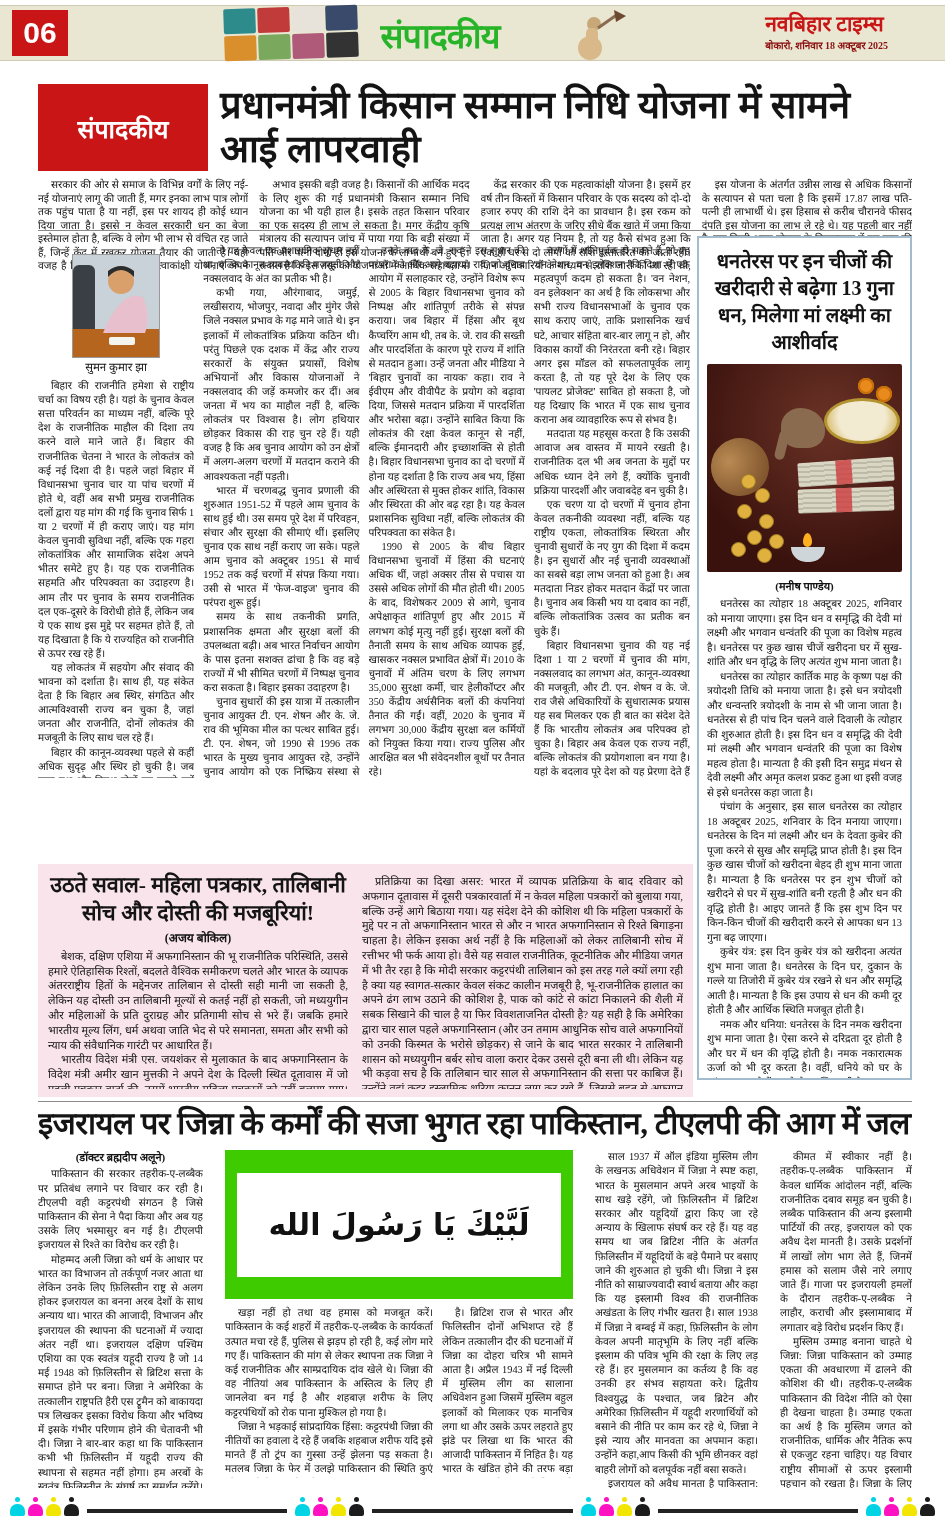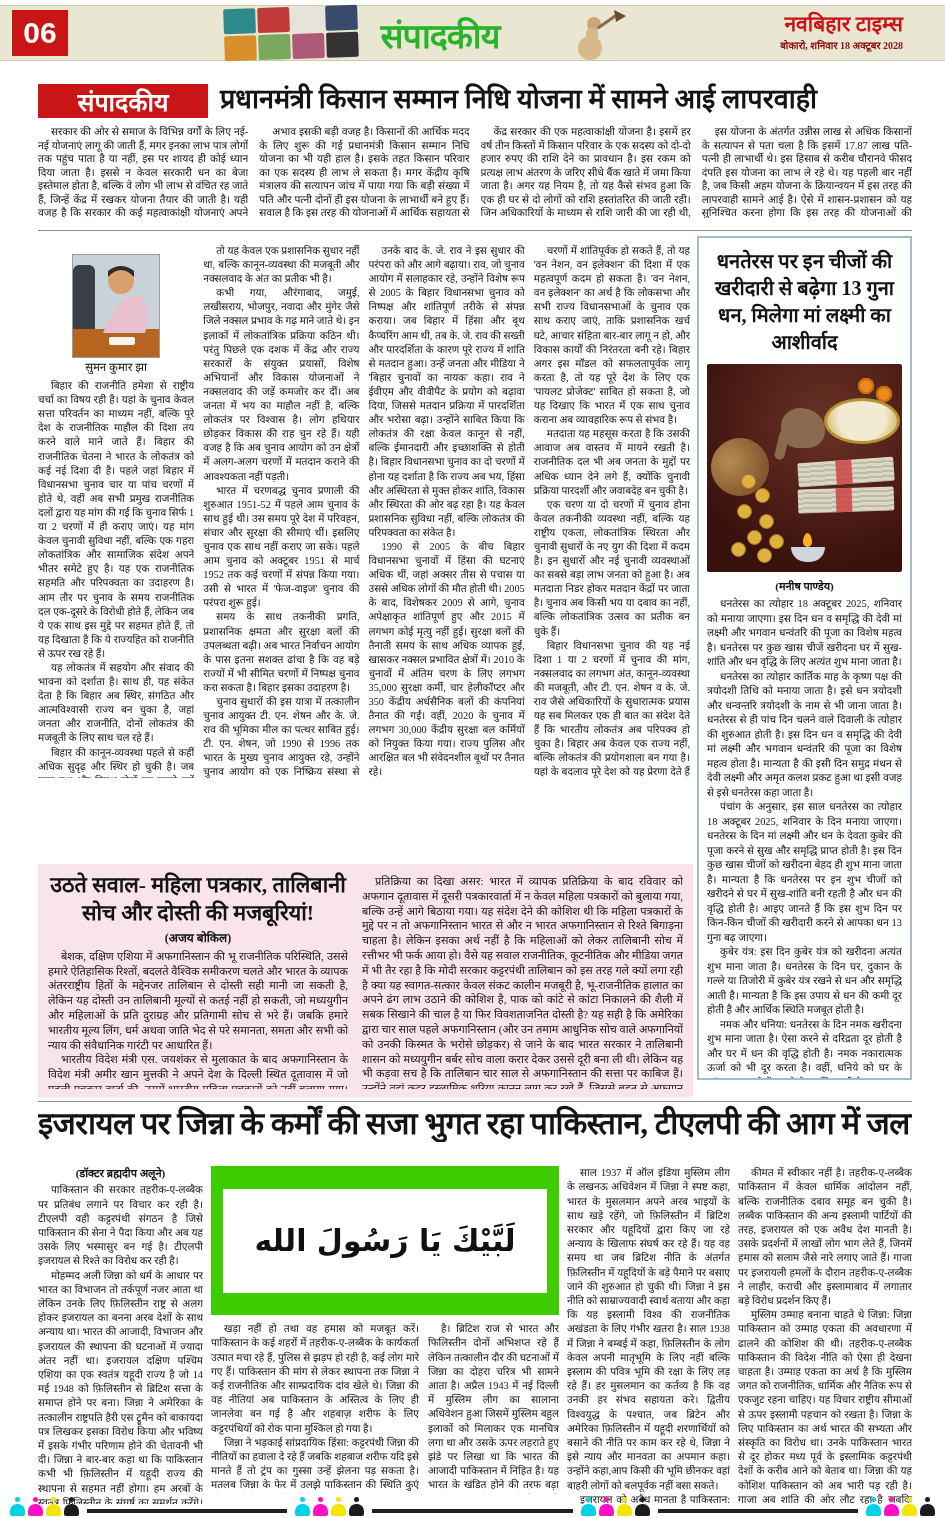--- a/index.html
+++ b/index.html
@@ -18,34 +18,34 @@
     font-weight:700;font-size:30px;display:flex;align-items:center;justify-content:center;
     font-family:"Liberation Sans",sans-serif;}
   .collage{position:absolute;top:1px;left:224px;width:134px;height:52px;display:grid;
     grid-template-columns:repeat(4,1fr);grid-template-rows:repeat(2,1fr);gap:2px;transform:rotate(-2deg);}
   .collage div{border-radius:2px;}
   .t1{background:#2e8b8b}.t2{background:#c23b3b}.t3{background:#e7e3da}.t4{background:#394a6b}
   .t5{background:#d98f2b}.t6{background:#7aa85c}.t7{background:#b05a7a}.t8{background:#333}
   .section-title{position:absolute;top:6px;left:355px;width:170px;text-align:center;font-size:34px;
     font-weight:800;color:var(--green);letter-spacing:-1px;}
   .statue{position:absolute;top:2px;left:556px;width:74px;height:52px;}
-  .mast-right{position:absolute;top:8px;right:42px;text-align:right;}
+  .mast-right{position:absolute;top:8px;right:57px;text-align:left;}
   .paper-name{font-size:21px;font-weight:800;color:var(--red);line-height:1;}
   .dateline{font-size:10px;font-weight:700;color:#8c1010;margin-top:3px;}
 
   
   .para{margin:0;text-align:justify;text-indent:13px;}
   .col{overflow:hidden;}
 
   
   .kisan{position:absolute;top:84px;left:38px;width:874px;}
   .kisan-head{display:flex;gap:12px;align-items:stretch;}
   .kisan-label{width:170px;min-width:170px;background:var(--red);color:#fff;font-size:25px;font-weight:800;
     display:flex;align-items:center;justify-content:center;}
-  .kisan-headline{flex:1;font-size:27px;font-weight:800;line-height:1.15;}
+  .kisan-headline{flex:1;font-size:38px;font-weight:800;line-height:1.15;}
   .kisan-cols{display:flex;gap:11px;margin-top:7px;height:93px;overflow:hidden;}
   .kisan-cols .col{flex:1;font-size:10.4px;line-height:13.5px;}
 
   .rule{position:absolute;left:38px;width:874px;border-top:1px solid #8a8a8a;}
   .r1{top:230px;} .r2{top:1101px;}
 
   
   .lead{position:absolute;top:236px;left:38px;width:652px;}
   .lead-headline{text-align:center;font-size:54px;font-weight:800;line-height:1.25;letter-spacing:-1px;white-space:nowrap;overflow:hidden;}
   .lead-cols{display:flex;gap:9px;margin-top:8px;height:534px;overflow:hidden;}
@@ -82,21 +82,21 @@
     padding:8px 10px;box-sizing:border-box;display:flex;gap:14px;overflow:hidden;}
   .pink-left{width:300px;min-width:300px;}
   .pink-headline{text-align:center;font-size:21.5px;font-weight:800;line-height:1.28;}
   .pink-byline{text-align:center;font-weight:700;font-size:12px;margin:4px 0 3px;}
   .pink .col{font-size:11px;line-height:14.8px;}
   .pink-right{flex:1;padding-top:2px;}
 
   
   .jinnah{position:absolute;top:1105px;left:38px;width:874px;}
   .jn-headline{font-size:31px;font-weight:800;line-height:1.2;text-align:center;white-space:nowrap;overflow:hidden;letter-spacing:-0.5px;}
-  .jn-cols{display:flex;gap:8px;margin-top:24px;height:338px;overflow:hidden;font-size:10.3px;line-height:14.2px;}
+  .jn-cols{display:flex;gap:22px;margin-top:8px;height:338px;overflow:hidden;font-size:10.3px;line-height:14.2px;}
   .jc1{width:165px;min-width:165px;} .jwrap{width:348px;min-width:348px;}
   .jc4{width:163px;min-width:163px;} .jc5{flex:1;}
   .jn-byline{text-align:center;font-weight:700;font-size:11px;margin:0 0 3px;}
   .greenbox{height:149px;background:var(--green_box);display:flex;align-items:center;justify-content:center;margin-bottom:7px;}
   .greenbox .inner{background:#fff;width:calc(100% - 24px);height:104px;display:flex;align-items:center;justify-content:center;
     font-size:30px;font-weight:700;color:#111;font-family:"DejaVu Sans",sans-serif;}
   .wrap-cols{display:flex;gap:9px;height:172px;overflow:hidden;}
   .wc2{width:208px;min-width:208px;} .wc3{flex:1;}
 
   
@@ -130,21 +130,21 @@
       <svg width="74" height="52" viewBox="0 0 74 52">
         <ellipse cx="34" cy="40" rx="12" ry="12" fill="#d9b98a"></ellipse>
         <circle cx="38" cy="16" r="7" fill="#c8a878"></circle>
         <rect x="30" y="20" width="12" height="22" rx="5" fill="#d9b98a"></rect>
         <line x1="42" y1="20" x2="62" y2="6" stroke="#8a6b4f" stroke-width="3"></line>
         <path d="M58 2 L70 8 L60 14 Z" fill="#6b4a2f"></path>
       </svg>
     </div>
     <div class="mast-right">
       <div class="paper-name">नवबिहार टाइम्स</div>
-      <div class="dateline">बोकारो, शनिवार 18 अक्टूबर 2028</div>
+      <div class="dateline">बोकारो, शनिवार 18 अक्टूबर 2025</div>
     </div>
   </div>
 
   <div class="kisan">
     <div class="kisan-head">
       <div class="kisan-label">संपादकीय</div>
       <div class="kisan-headline">प्रधानमंत्री किसान सम्मान निधि योजना में सामने आई लापरवाही</div>
     </div>
     <div class="kisan-cols">
       <div class="col">

